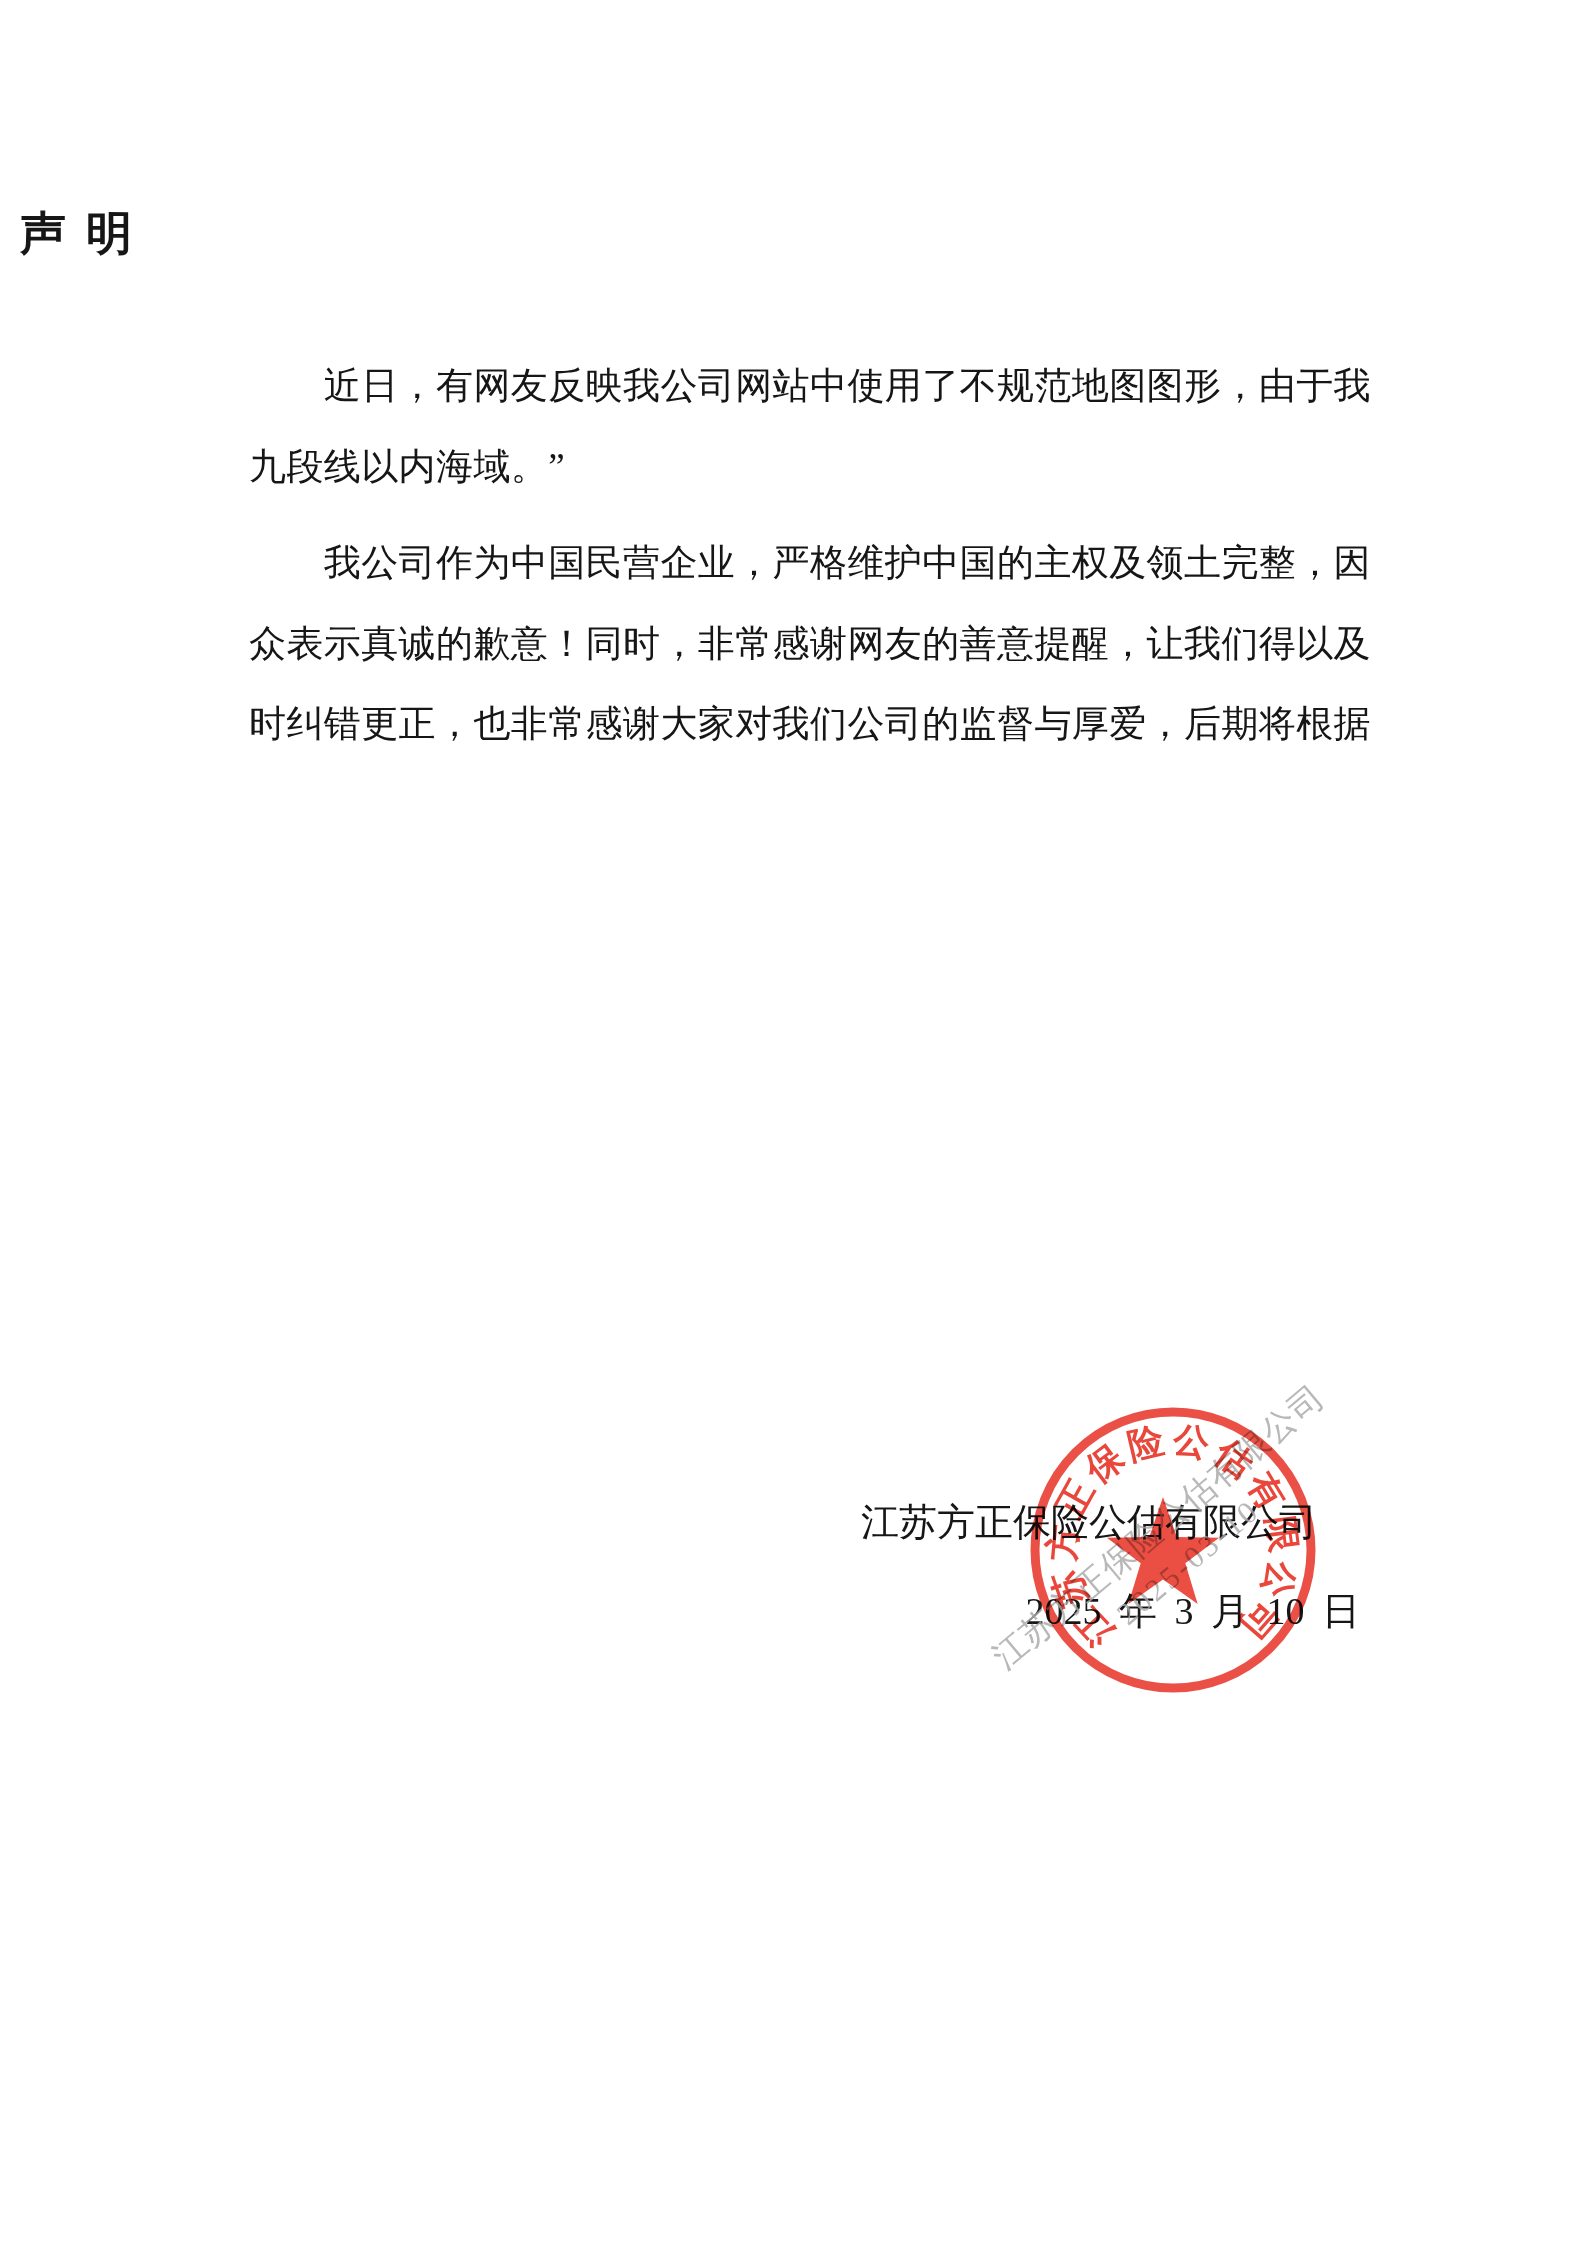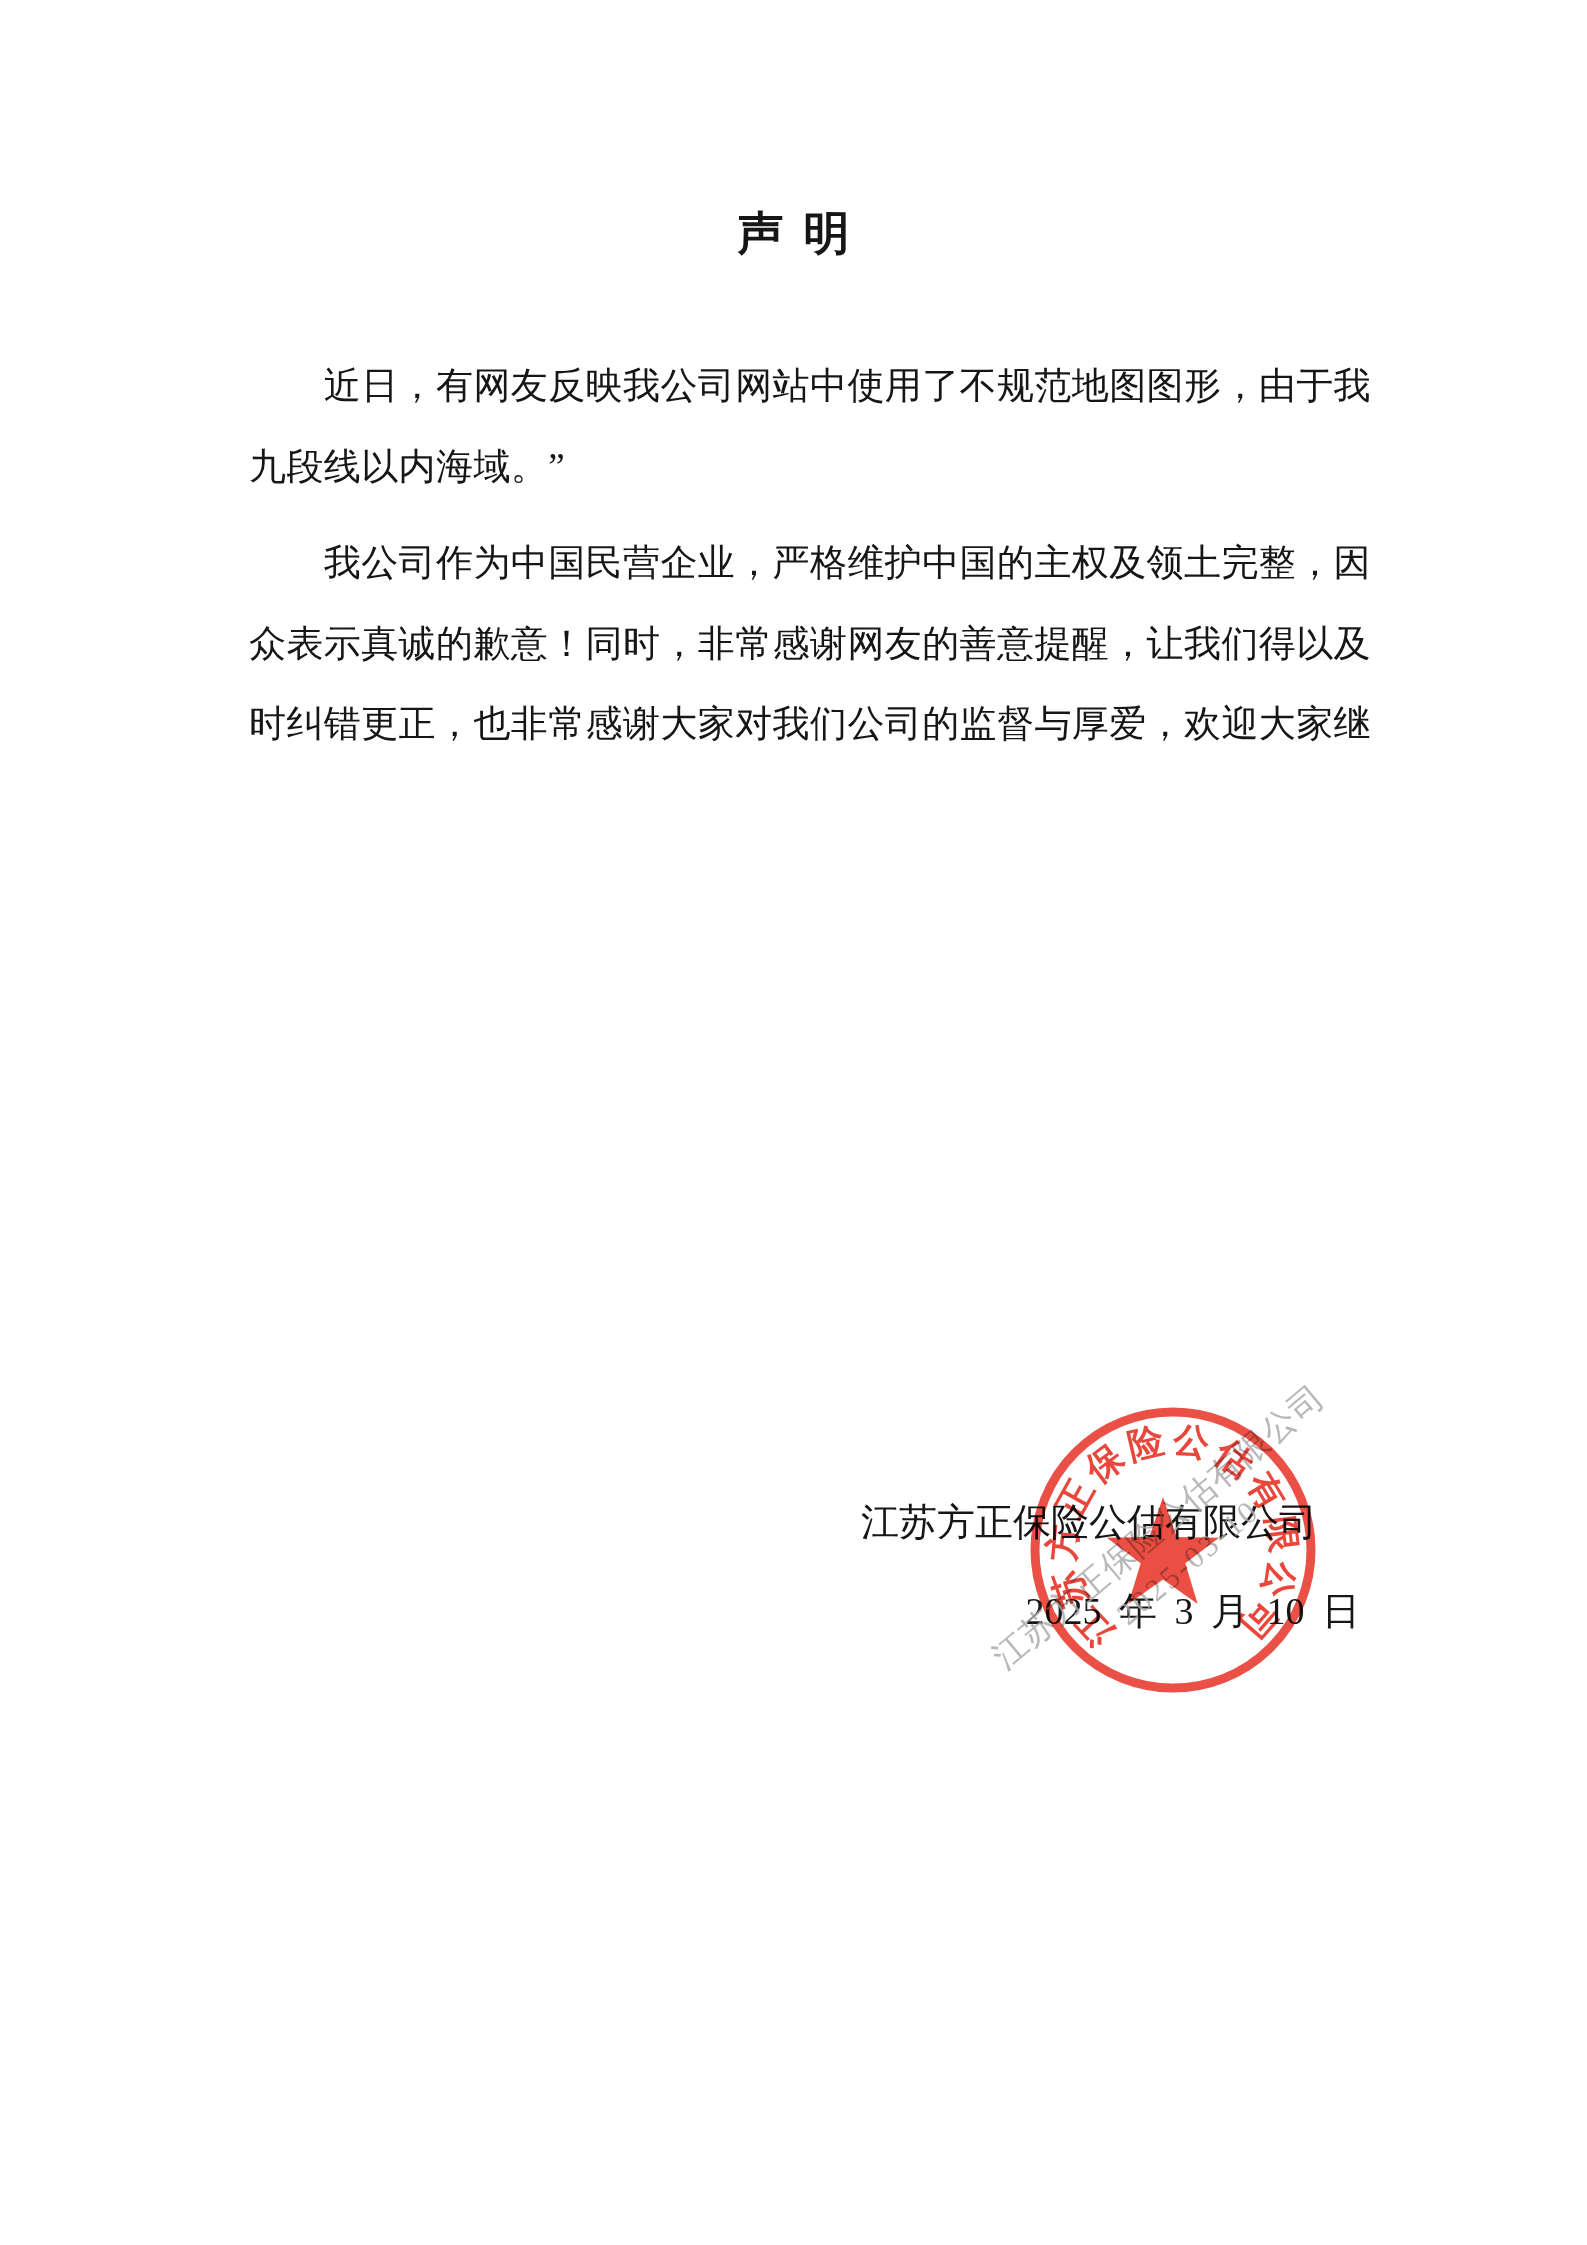--- a/index.html
+++ b/index.html
@@ -6,21 +6,20 @@
   .page{
     position:relative;
     width:1587px;height:2245px;
     background:#ffffff;
     overflow:hidden;
     font-family:"Liberation Serif","DejaVu Serif",serif;
     color:#161616;
   }
   .doc-title{
     position:absolute;top:204px;left:0;width:100%;
-    text-align:center;
     font-size:46px;font-weight:bold;
     letter-spacing:20px;text-indent:20px;
     line-height:60px;
   }
   .body-text{
     position:absolute;top:330px;left:233px;width:1132px;
   }
   .paragraph{margin:16px;padding:0;}
   .text-line{
     height:80.5px;line-height:80.5px;
@@ -72,21 +71,21 @@
   <div class="doc-title">声明</div>
 
   <div class="body-text">
     <div class="paragraph">
       <div class="text-line">　　近日，有网友反映我公司网站中使用了不规范地图图形，由于我</div>
       <div class="text-line">九段线以内海域。”</div>
     </div>
     <div class="paragraph">
       <div class="text-line">　　我公司作为中国民营企业，严格维护中国的主权及领土完整，因</div>
       <div class="text-line">众表示真诚的歉意！同时，非常感谢网友的善意提醒，让我们得以及</div>
-      <div class="text-line">时纠错更正，也非常感谢大家对我们公司的监督与厚爱，欢迎大家继</div>
+      <div class="text-line">时纠错更正，也非常感谢大家对我们公司的监督与厚爱，后期将根据</div>
     </div>
   </div>
 
   <div class="sig-company">江苏方正保险公估有限公司</div>
   <div class="sig-date">2025 年 3 月 10 日</div>
 
   <div class="watermark">
     <div class="wm-line1">江苏方正保险公估有限公司</div>
     <div class="wm-line2">2025-03-10</div>
   </div>

